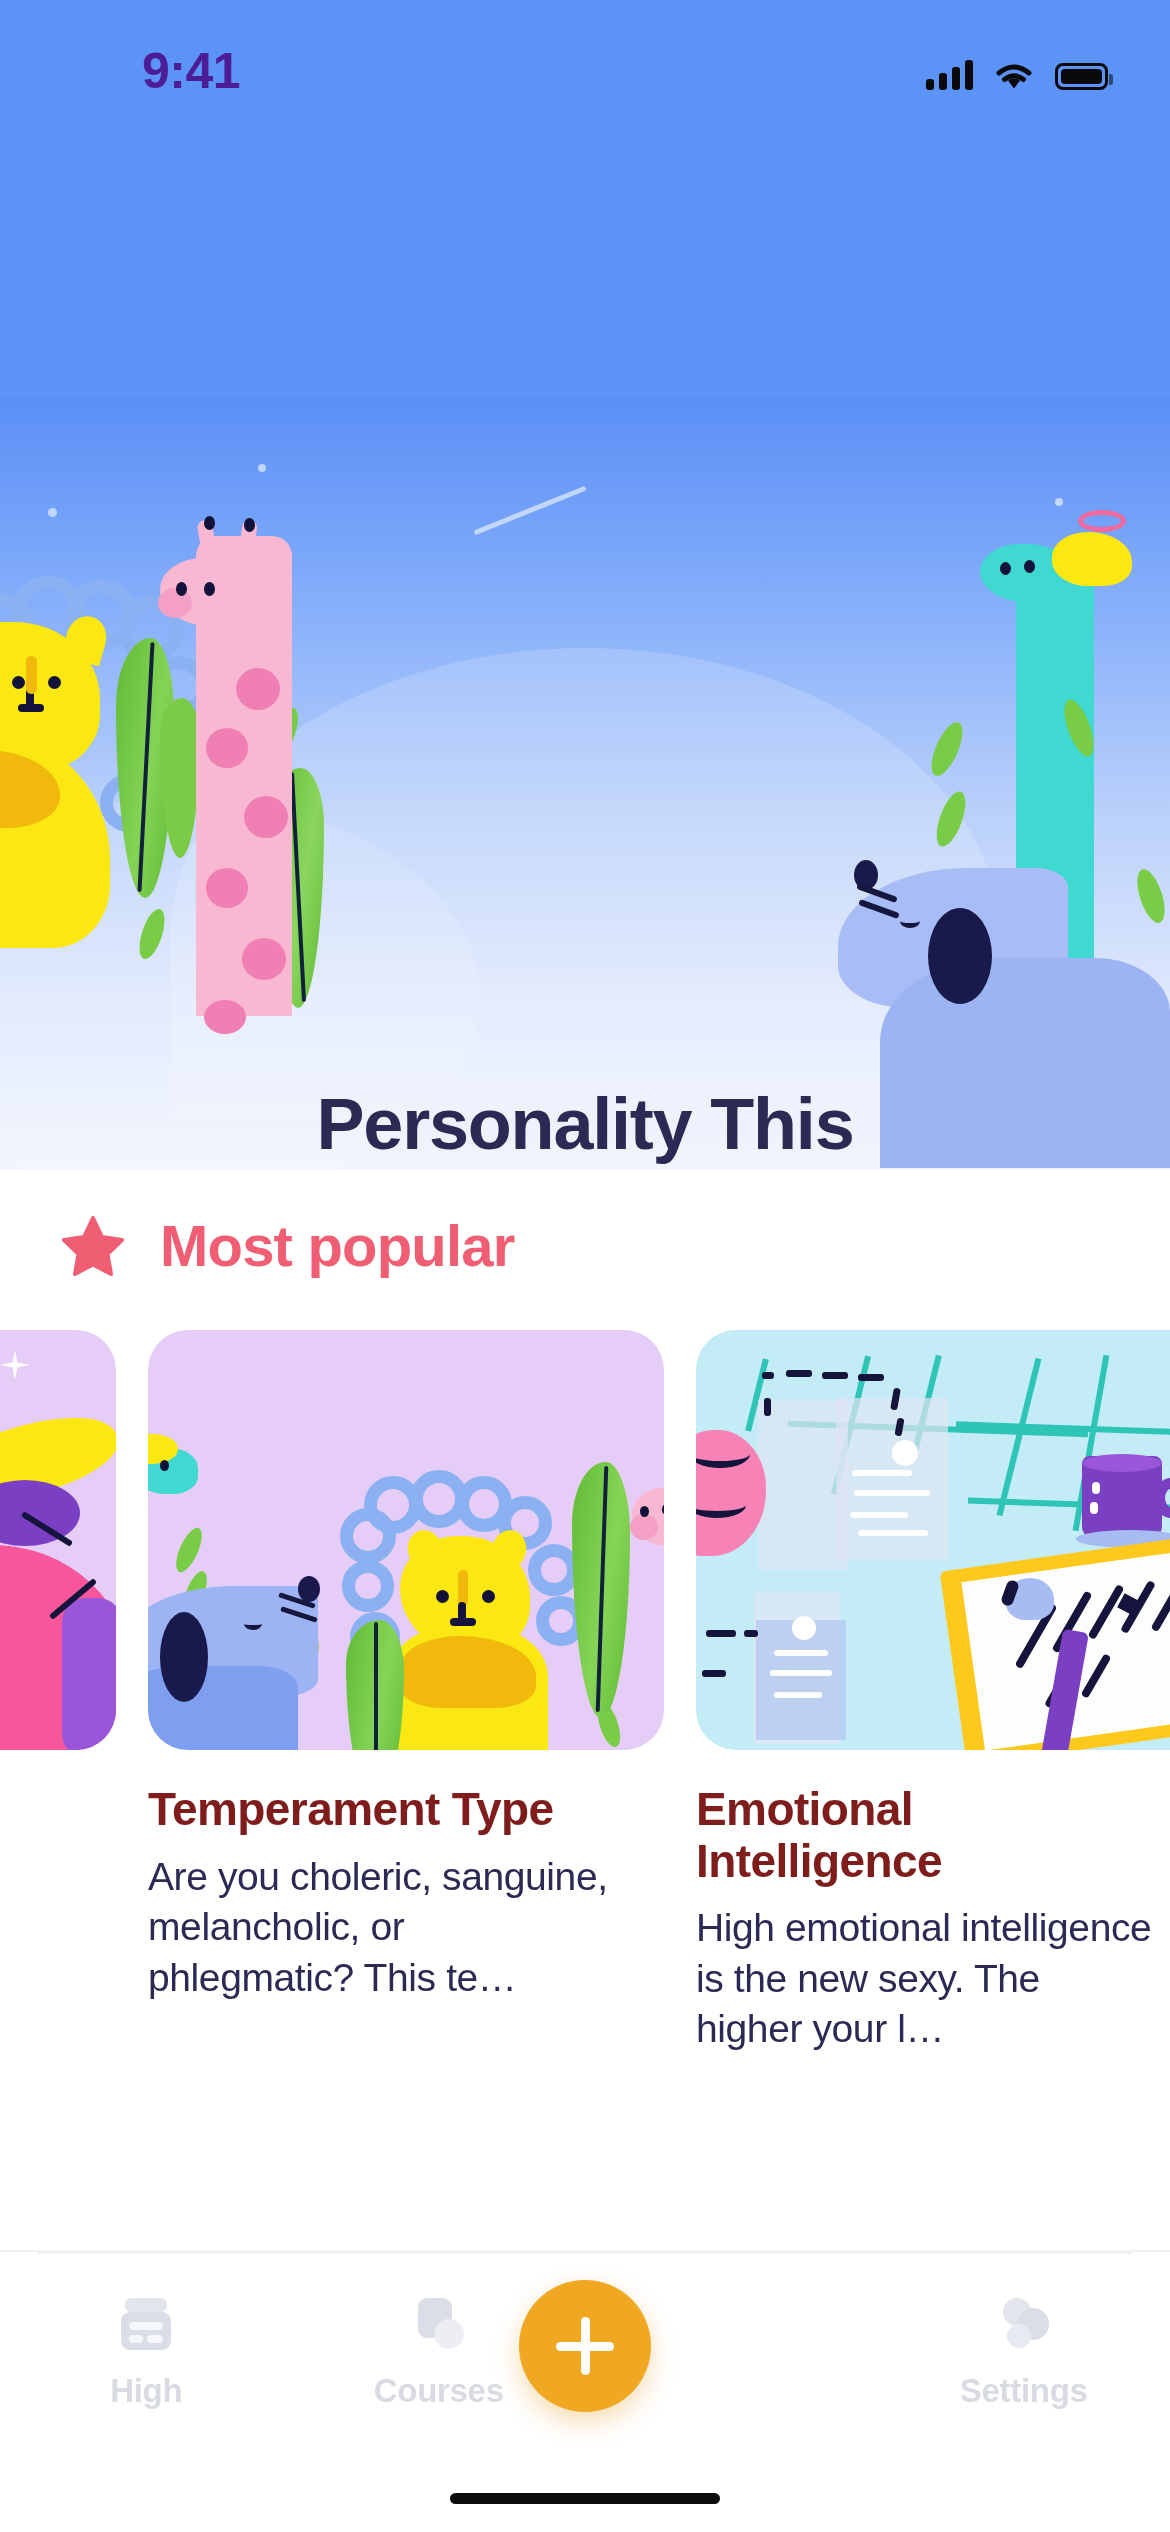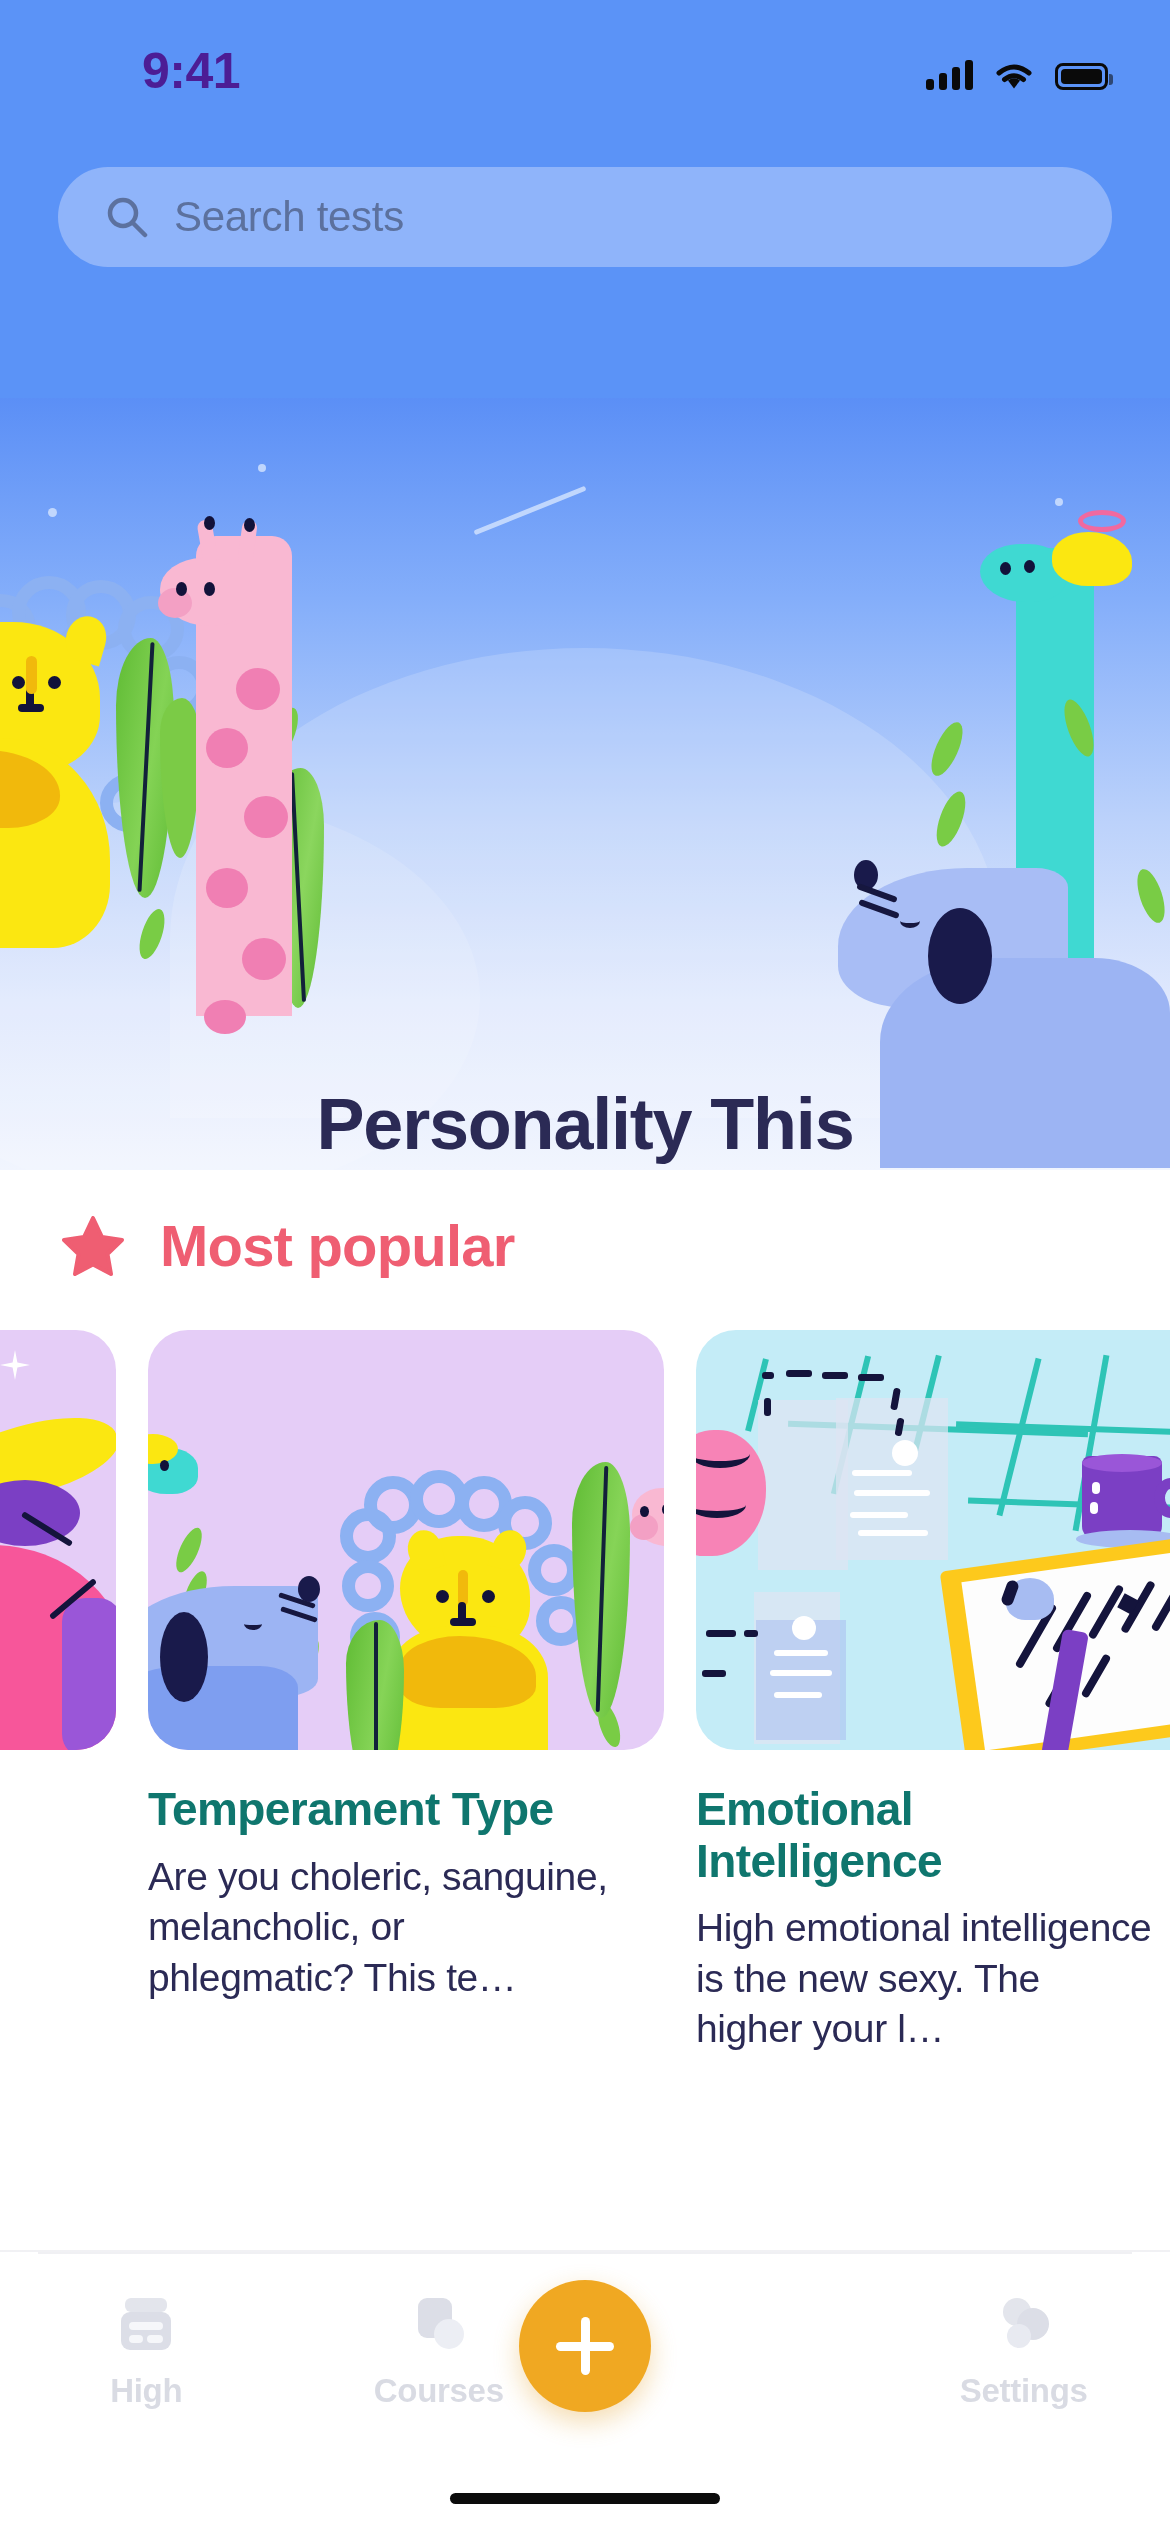--- a/index.html
+++ b/index.html
@@ -146,21 +146,21 @@
   .cards {
     position:absolute; left:0; top:160px; width:1170px; height:900px;
     display:flex; gap:32px; padding-left:-40px;
   }
   .card { position:relative; width:516px; flex:none; }
   .card.partial { margin-left:-400px; }
   .card-img {
     position:relative; width:100%; height:420px; border-radius:40px; overflow:hidden;
   }
   .card-title {
-    margin-top:34px; font-size:46px; font-weight:bold; color:#0f766e;
+    margin-top:34px; font-size:46px; font-weight:bold; color:#7f1d1d;
     line-height:1.12; letter-spacing:-0.6px;
     width:460px;
   }
   .card-desc {
     margin-top:16px; font-size:39px; color:#2b2a55; line-height:1.3;
     width:460px; letter-spacing:-0.4px;
   }
   .card-meta { position:absolute; left:0; bottom:-4px; display:flex; gap:24px; }
   .cpill {
     background:#f2f2f5; border-radius:34px; height:62px;
@@ -236,27 +236,20 @@
           <path d="M19 26.5 L13 18.5 q6-4.5 12 0 Z" fill="#0a0a0a"></path>
           <path d="M4 11 q15-12 30 0" stroke="#0a0a0a" stroke-width="5" fill="none" stroke-linecap="round"></path>
           <path d="M9.5 17.5 q9.5-7.5 19 0" stroke="#0a0a0a" stroke-width="5" fill="none" stroke-linecap="round"></path>
         </svg>
         <div class="battery">
             <span></span>
           </div>
       </div>
     </div>
 
-    <div class="searchbar">
-      <svg class="mag" viewBox="0 0 42 42">
-        <circle cx="17" cy="17" r="13" stroke="#5c719e" stroke-width="4.5" fill="none"></circle>
-        <line x1="27" y1="27" x2="39" y2="39" stroke="#5c719e" stroke-width="4.5" stroke-linecap="round"></line>
-      </svg>
-      <span class="ph">Search tests</span>
-    </div>
 
   </div>
 
   <div class="hero">
     <div class="hero-cloud"></div>
     <div class="hero-cloud2"></div>
     <div class="sparkle" style="left:48px;top:110px;width:9px;height:9px;"></div>
     <div class="sparkle" style="left:258px;top:66px;width:8px;height:8px;"></div>
     <div class="sparkle" style="left:470px;top:110px;width:120px;height:5px;border-radius:4px;transform:rotate(-22deg);"></div>
     <div class="sparkle" style="left:1055px;top:100px;width:8px;height:8px;"></div>

